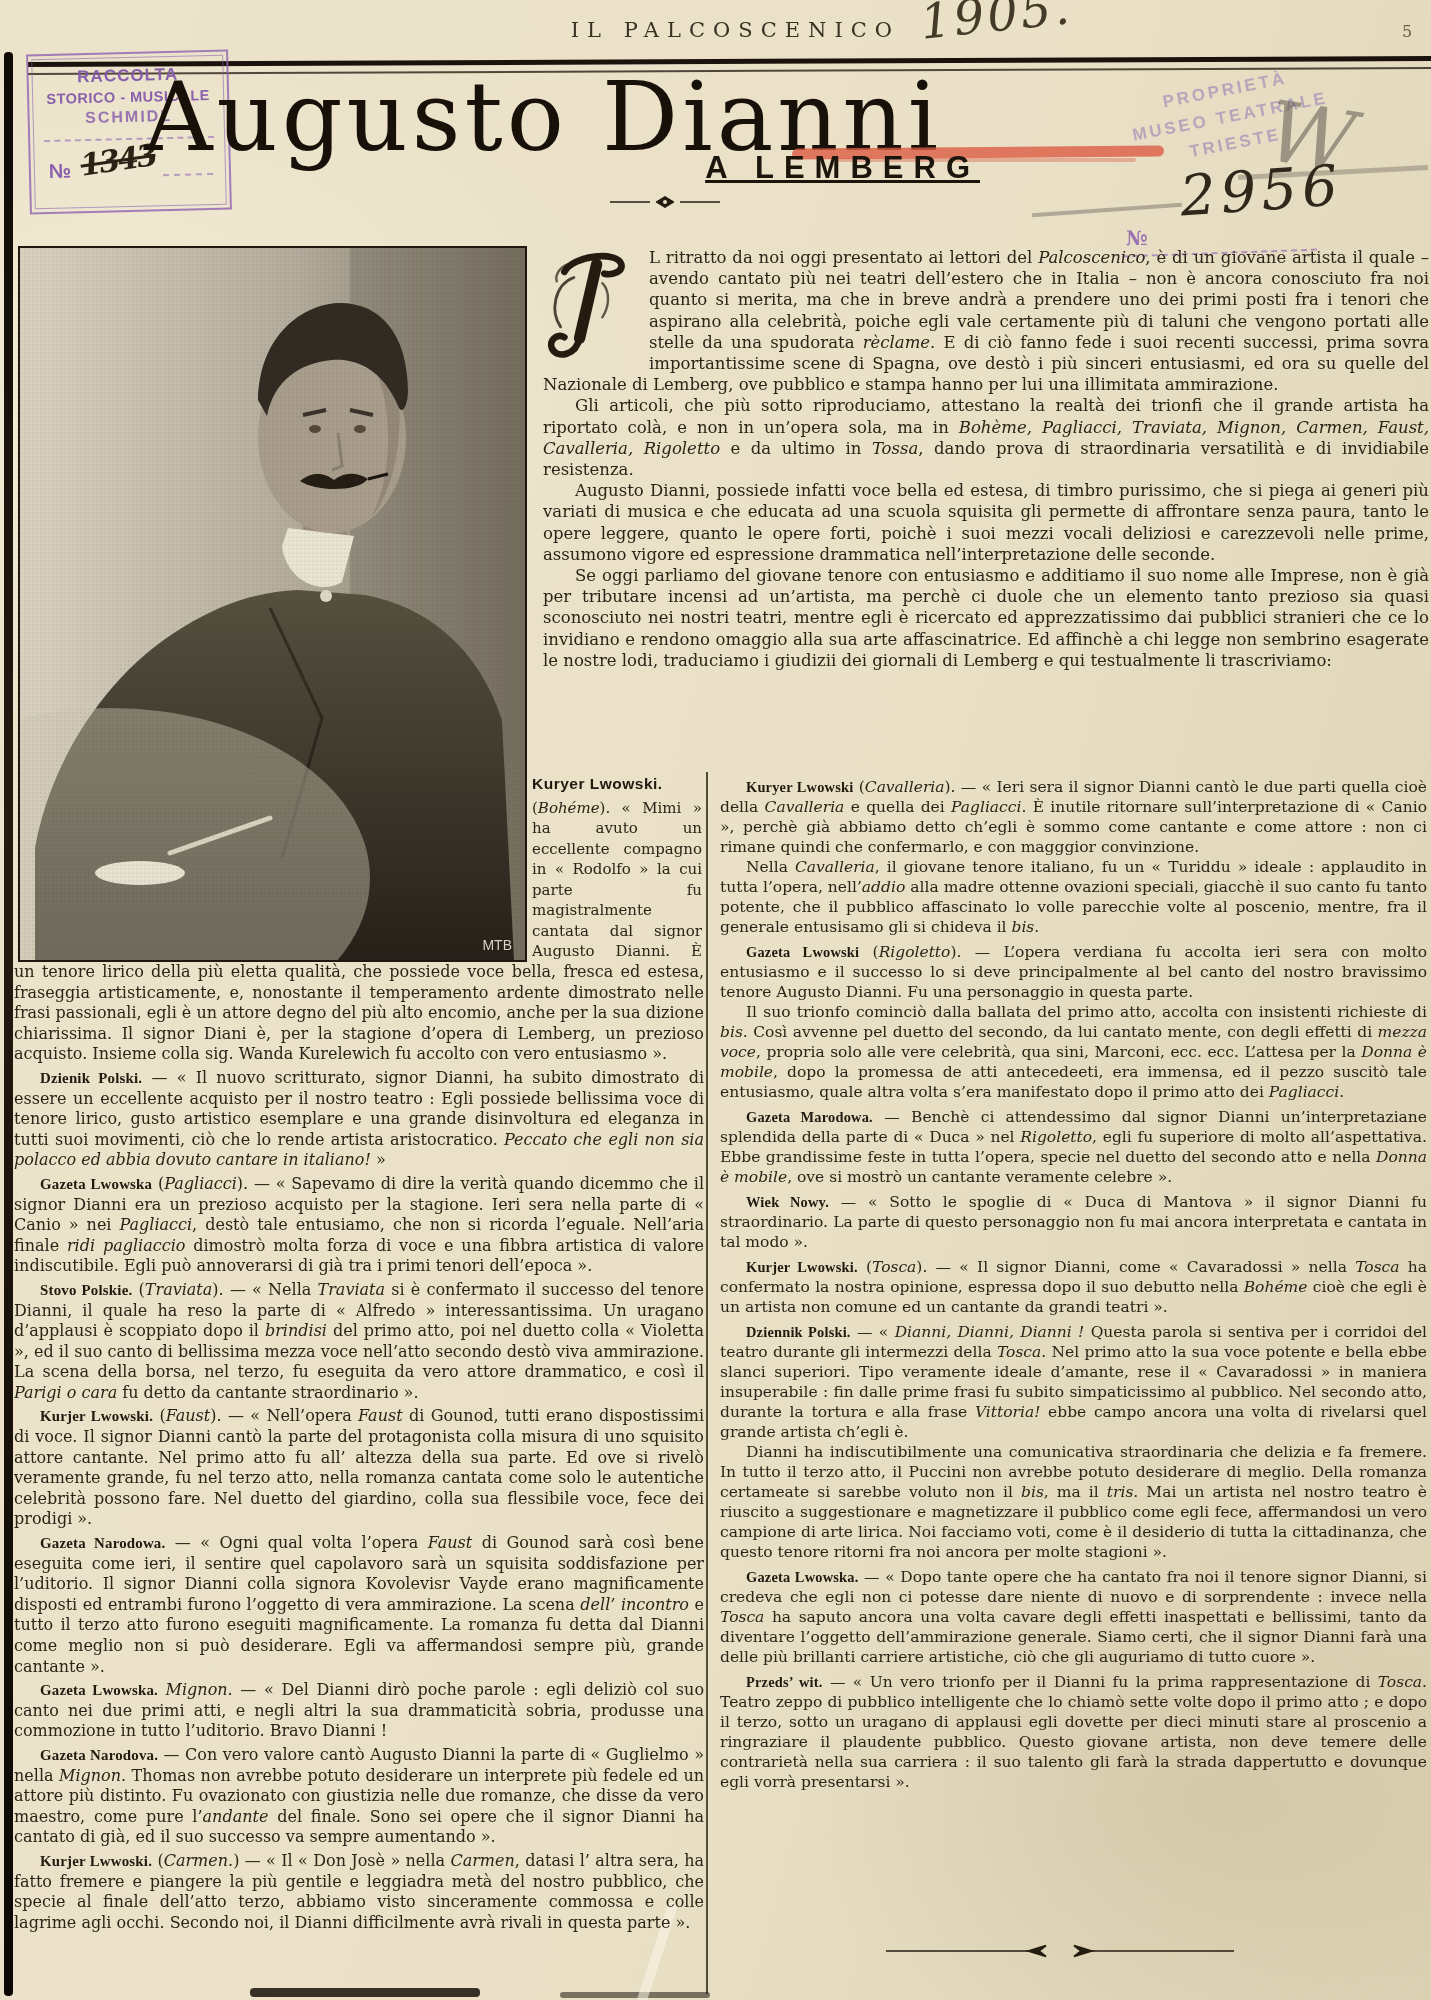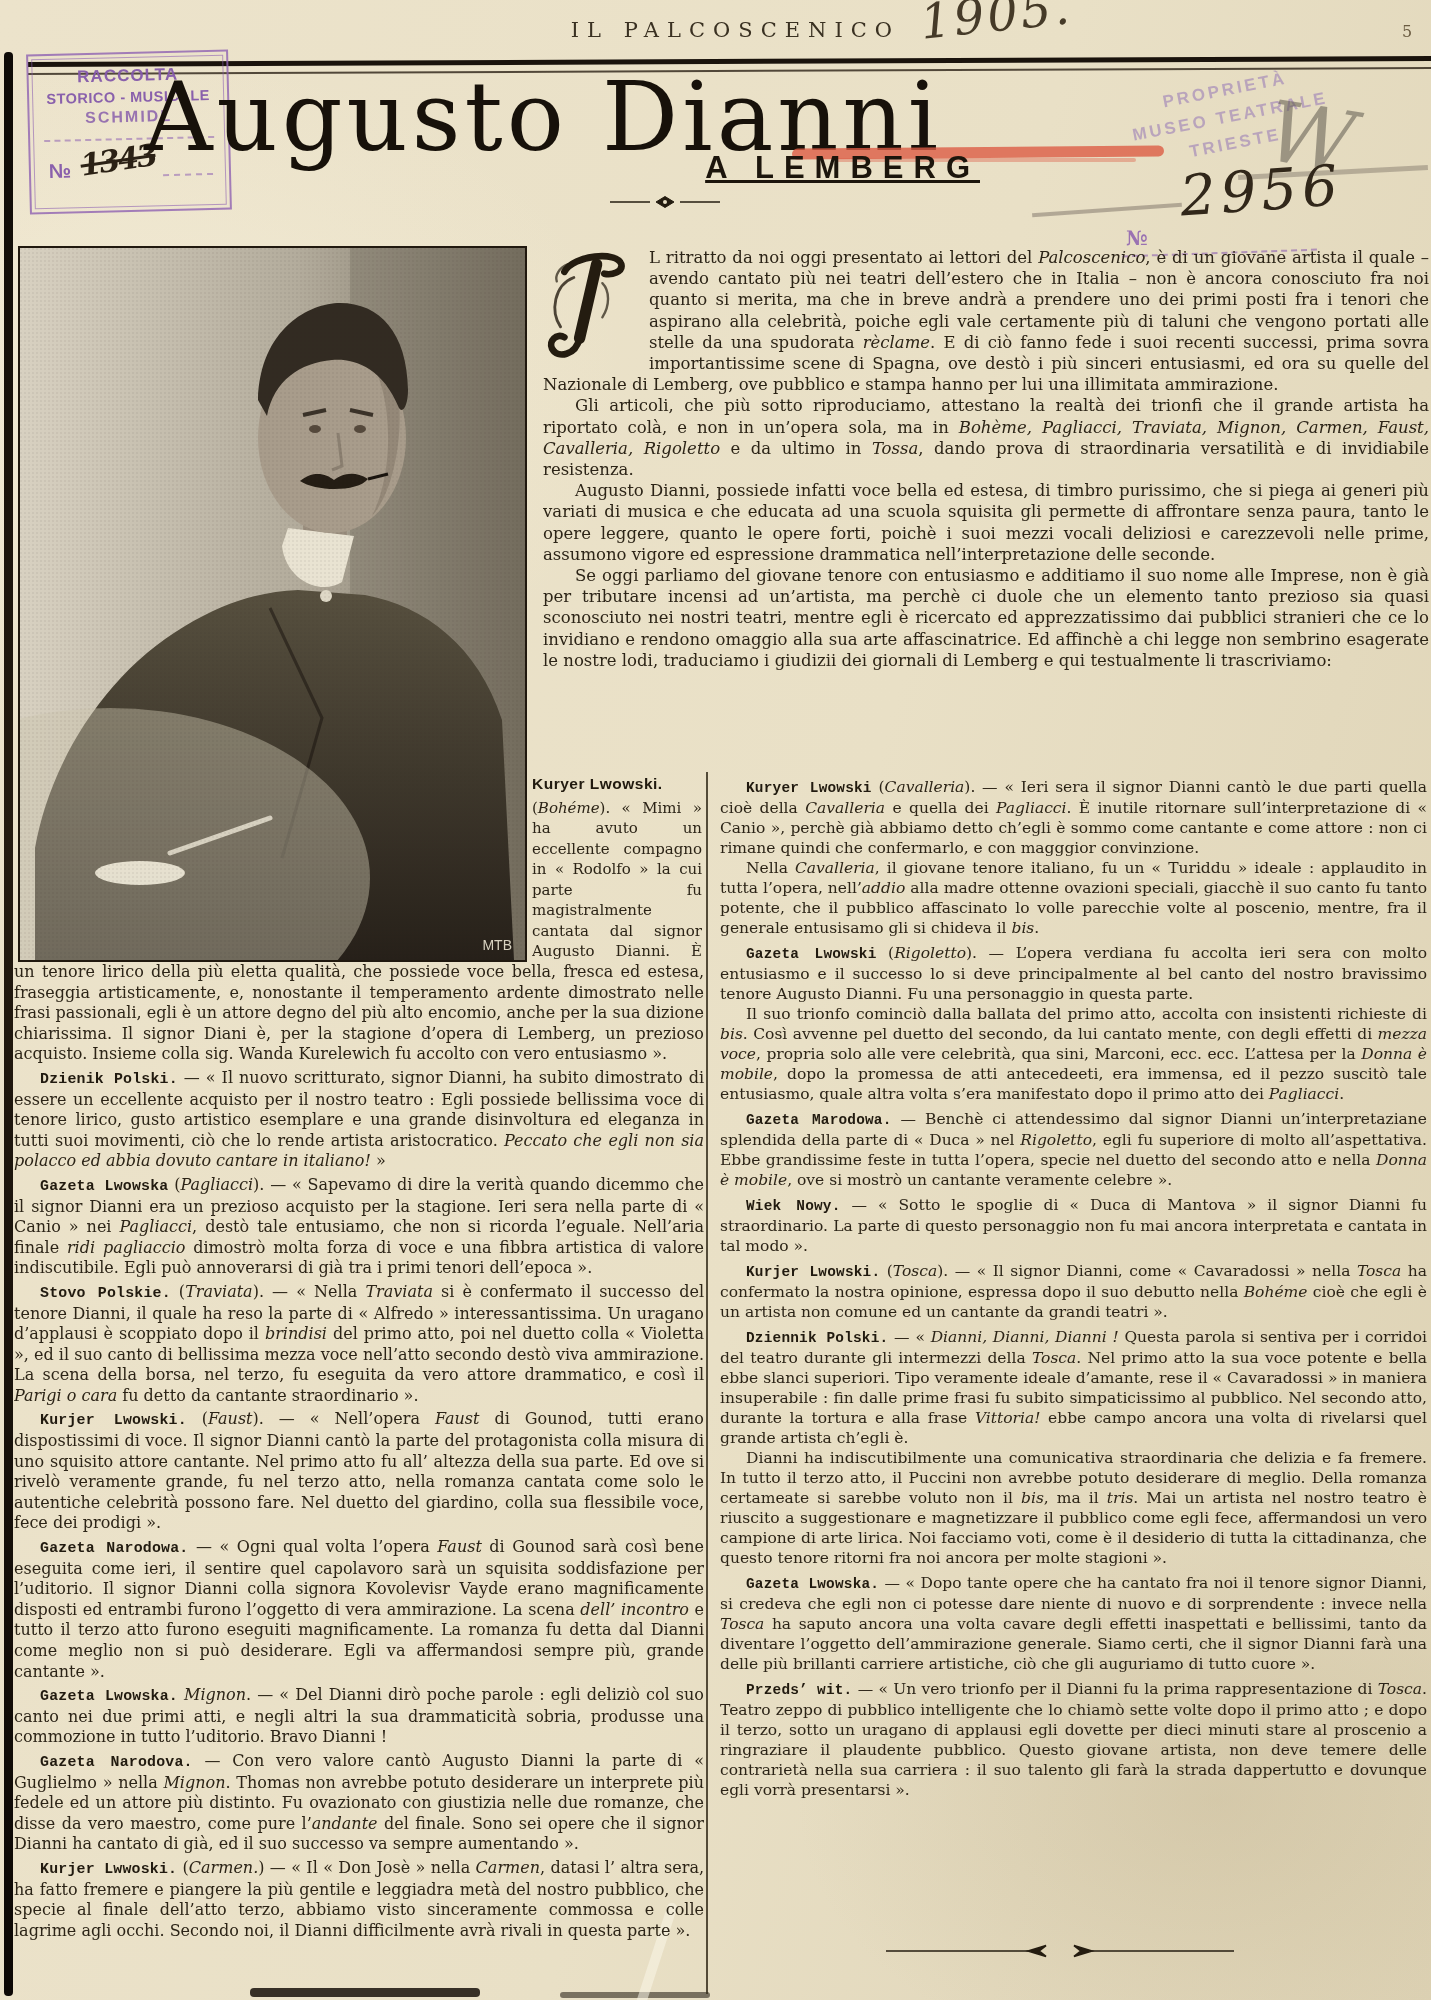--- a/index.html
+++ b/index.html
@@ -58,21 +58,21 @@
   .hand-2956{position:absolute;left:1180px;top:158px;font-size:56px;font-style:italic;color:#31271a;
     transform:rotate(-4deg);letter-spacing:5px;}
   .no-right{position:absolute;left:1126px;top:226px;color:rgba(140,95,175,.85);font-weight:700;font-size:20px;
     font-family:"DejaVu Serif",serif;}
   .no-right-dash{position:absolute;left:1122px;top:252px;width:195px;height:0;border-top:2px dashed rgba(140,95,175,.6);transform:rotate(-2deg);}
   
   .portrait{position:absolute;left:18px;top:246px;width:505px;height:712px;border:2px solid #20180e;background:#d8d1c1;}
   .portrait svg{display:block;}
   
   .seg-i{font-style:italic;}
-  .seg-b{font-family:Liberation Mono, monospace;font-weight:700;font-size:.93em;letter-spacing:.2px;color:#211a0f;margin-top:35px;}
+  .seg-b{font-family:Liberation Serif, serif;font-weight:700;font-size:.93em;letter-spacing:.2px;color:#211a0f;margin-top:35px;}
   .intro{position:absolute;left:543px;top:247px;width:886px;height:527px;overflow:hidden;
     font-size:16.5px;line-height:21.2px;text-align:justify;}
   .intro p{margin:0;text-indent:32px;}
   .intro p.first{text-indent:0;}
   .dropcap{float:left;width:94px;height:112px;margin:2px 12px 2px 0;}
   .midcol{position:absolute;left:532px;top:774px;width:170px;height:194px;overflow:hidden;
     font-size:15px;line-height:20.5px;text-align:justify;}
   .midcol h4{margin:0 0 3px 0;text-align:left;font-family:"Liberation Sans",sans-serif;
     font-size:15.5px;letter-spacing:.5px;color:#211a0f;}
   .midcol p{margin:0;}

